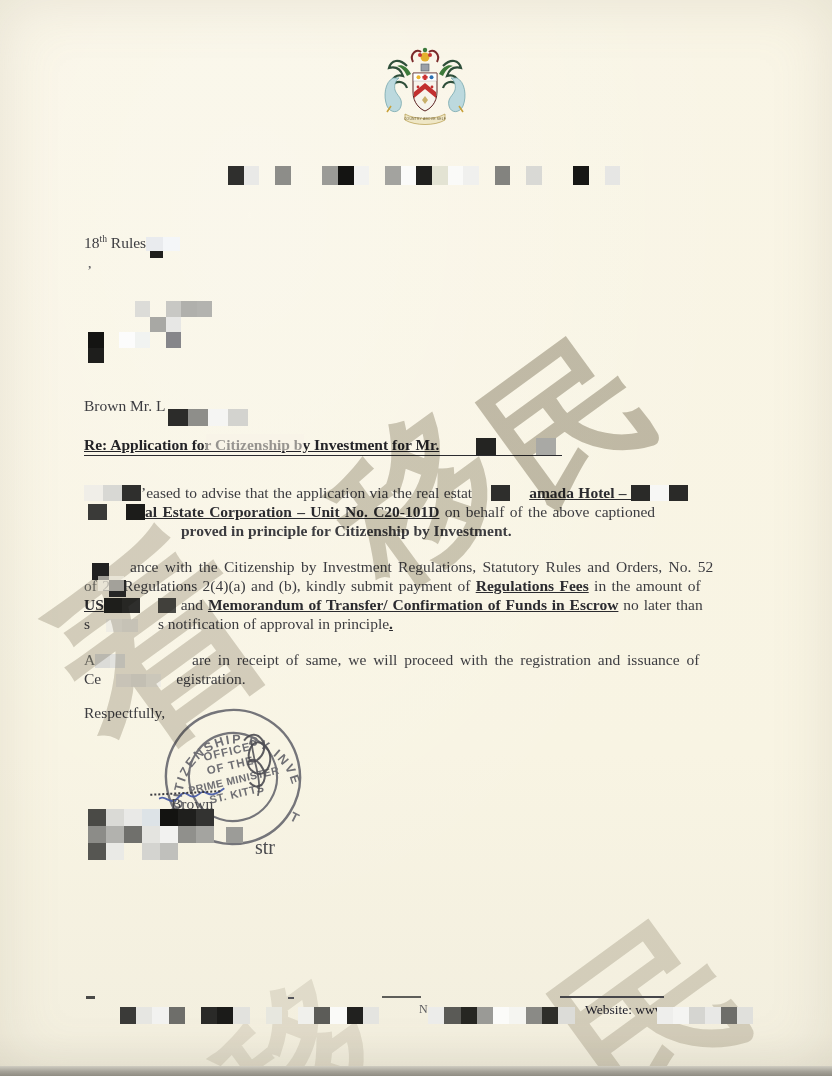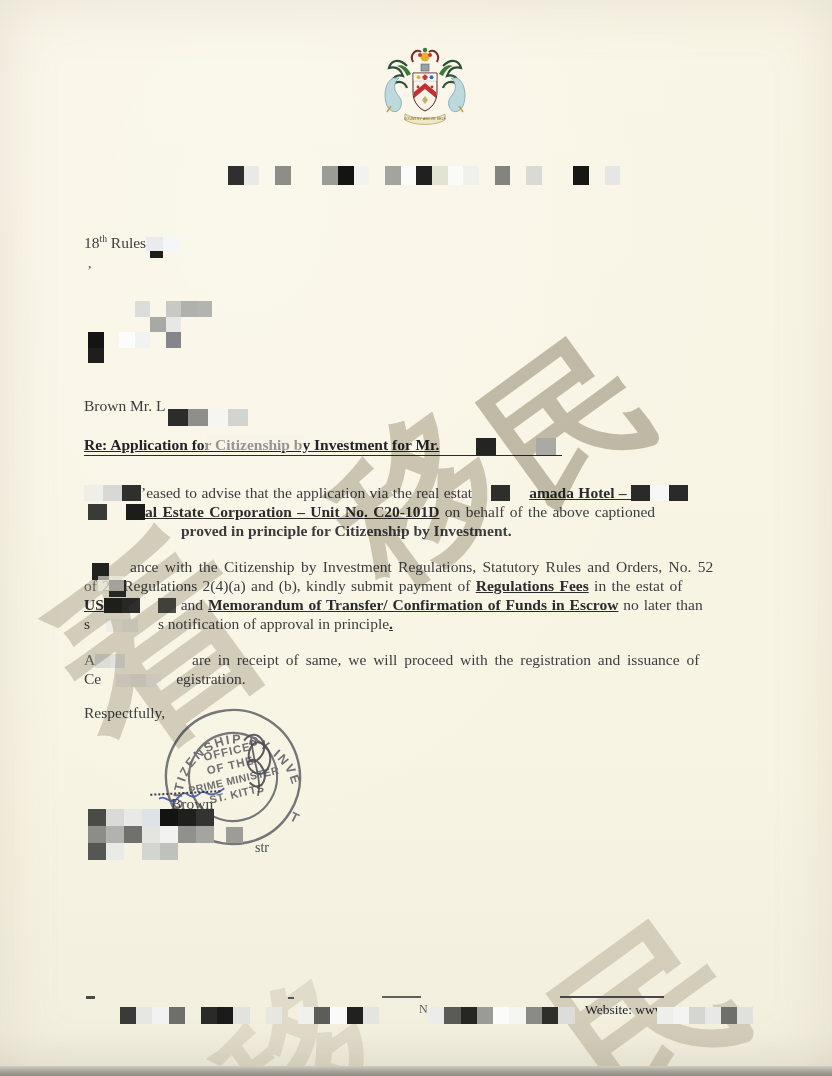--- a/index.html
+++ b/index.html
@@ -109,28 +109,28 @@
     <div class="wm" style="left: 565px; top: 925px; font-size: 175px; opacity: 0.3; transform: rotate(-36deg);">民</div>
     <div class="wm" style="left: 222px; top: 985px; font-size: 150px; opacity: 0.18; transform: rotate(-36deg);">移</div>
     <div class="tline" style="left: 84px; top: 229px;"><span>18</span><span class="sup">th</span><span> Rules</span><span class="ipx"><i style="width: 17px; height: 14px; background: rgb(233, 235, 238);"></i><i style="width: 17px; height: 14px; background: rgb(244, 246, 248);"></i></span></div>
     <div class="tline" style="left: 87px; top: 261px;"><span style="color: rgb(90, 90, 94);">’</span></div>
     <div class="tline" style="left: 84px; top: 396px;"><span>Brown Mr. L</span></div>
     <div class="tline ul" style="left: 84px; top: 435px; width: 478px;"><span class="b" style="color: rgb(35, 35, 39);">Re: Application for Citizenship by Investment for Mr. </span></div>
     <div class="tline" style="left: 84px; top: 483px; word-spacing: 0.5px;"><span class="ipx"><i style="width: 19px; height: 16px; background: rgb(240, 238, 232);"></i><i style="width: 19px; height: 16px; background: rgb(216, 216, 212);"></i><i style="width: 19px; height: 16px; background: rgb(47, 47, 45);"></i></span><span>’eased to advise that the application via the real estat</span><span class="ipx"><i style="width: 19px; height: 16px;"></i><i style="width: 19px; height: 16px; background: rgb(46, 46, 44);"></i><i style="width: 19px; height: 16px;"></i></span><span class="b">amada Hotel – </span><span class="ipx"><i style="width: 19px; height: 16px; background: rgb(42, 42, 40);"></i><i style="width: 19px; height: 16px; background: rgb(247, 247, 245);"></i><i style="width: 19px; height: 16px; background: rgb(42, 42, 40);"></i></span></div>
     <div class="tline" style="left: 88px; top: 502px; word-spacing: 1.5px;"><span class="ipx"><i style="width: 19px; height: 16px; background: rgb(58, 58, 56);"></i><i style="width: 19px; height: 16px;"></i><i style="width: 19px; height: 16px; background: rgb(28, 28, 26);"></i></span><span class="b">al Estate Corporation – Unit No. C20-101D</span><span> on behalf of the above captioned</span></div>
     <div class="tline" style="left: 181px; top: 521px; font-weight: bold;"><span>proved in principle for Citizenship by Investment.</span></div>
     <div class="tline" style="left: 130px; top: 557px; word-spacing: 2.5px;"><span>ance with the Citizenship by Investment Regulations, Statutory Rules and Orders, No. 52</span></div>
-    <div class="tline" style="left: 84px; top: 576px; word-spacing: 1.5px;"><span style="color: rgb(114, 114, 110);">of 20</span><span>   </span><span>Regulations 2(4)(a) and (b), kindly submit payment of </span><span class="b">Regulations Fees</span><span> in the estat of</span></div>
+    <div class="tline" style="left: 84px; top: 576px; word-spacing: 1.5px;"><span style="color: rgb(114, 114, 110);">of 20</span><span>   </span><span>Regulations 2(4)(a) and (b), kindly submit payment of </span><span class="b">Regulations Fees</span><span> in the amount of</span></div>
     <div class="tline" style="left: 84px; top: 595px; word-spacing: 1px;"><span class="b">US</span><span class="ipx"><i style="width: 18px; height: 15px; background: rgb(35, 35, 33);"></i><i style="width: 18px; height: 15px; background: rgb(46, 46, 44);"></i><i style="width: 18px; height: 15px;"></i><i style="width: 18px; height: 15px; background: rgb(76, 76, 72);"></i></span><span> and </span><span class="b">Memorandum of Transfer/ Confirmation of Funds in Escrow</span><span> no later than</span></div>
     <div class="tline" style="left: 84px; top: 614px;"><span>s</span><span class="ipx"><i style="width: 16px; height: 13px;"></i><i style="width: 16px; height: 13px; background: rgb(239, 237, 229);"></i><i style="width: 16px; height: 13px; background: rgb(234, 232, 224);"></i><i style="width: 16px; height: 13px;"></i></span><span> s notification of approval in principle</span><span class="b">.</span></div>
     <div class="tline" style="left: 84px; top: 650px; word-spacing: 3px;"><span style="color: rgb(111, 111, 105);">A</span><span class="ipx"><i style="width: 15px; height: 14px; background: rgb(220, 220, 216);"></i><i style="width: 15px; height: 14px; background: rgb(226, 226, 222);"></i><i style="width: 15px; height: 14px;"></i><i style="width: 15px; height: 14px;"></i><i style="width: 15px; height: 14px;"></i><i style="width: 15px; height: 14px;"></i></span><span> are in receipt of same, we will proceed with the registration and issuance of</span></div>
     <div class="tline" style="left: 84px; top: 669px;"><span>Ce</span><span class="ipx"><i style="width: 15px; height: 13px;"></i><i style="width: 15px; height: 13px; background: rgb(236, 234, 226);"></i><i style="width: 15px; height: 13px; background: rgb(231, 229, 221);"></i><i style="width: 15px; height: 13px; background: rgb(240, 238, 230);"></i><i style="width: 15px; height: 13px;"></i></span><span>egistration.</span></div>
     <div class="tline" style="left: 84px; top: 703px;"><span>Respectfully,</span></div>
     <div class="tline" style="left: 171px; top: 794px;"><span style="color: rgb(70, 70, 74);">Brown</span></div>
-    <div class="tline" style="left: 255px; top: 838px; font-size: 14px;"><span style="color: rgb(76, 76, 80);">str</span></div>
+    <div class="tline" style="left: 255px; top: 838px; font-size: 20px;"><span style="color: rgb(76, 76, 80);">str</span></div>
     <div class="tline" style="left: 419px; top: 1000px; font-size: 12px;"><span style="color: rgb(90, 90, 94);">N</span></div>
     <div class="tline" style="left: 585px; top: 1000px; font-size: 13.5px;"><span style="color: rgb(34, 34, 46);">Website: www</span></div>
     <div class="cluster" style="left: 228px; top: 166px;">
       <div class="crow">
         <div style="width: 15.7px; height: 19px; background: rgb(47, 47, 45);"></div>
         <div style="width: 15.7px; height: 19px; background: rgb(233, 233, 231);"></div>
         <div style="width: 15.7px; height: 19px;"></div>
         <div style="width: 15.7px; height: 19px; background: rgb(141, 141, 137);"></div>
         <div style="width: 15.7px; height: 19px;"></div>
         <div style="width: 15.7px; height: 19px;"></div>

